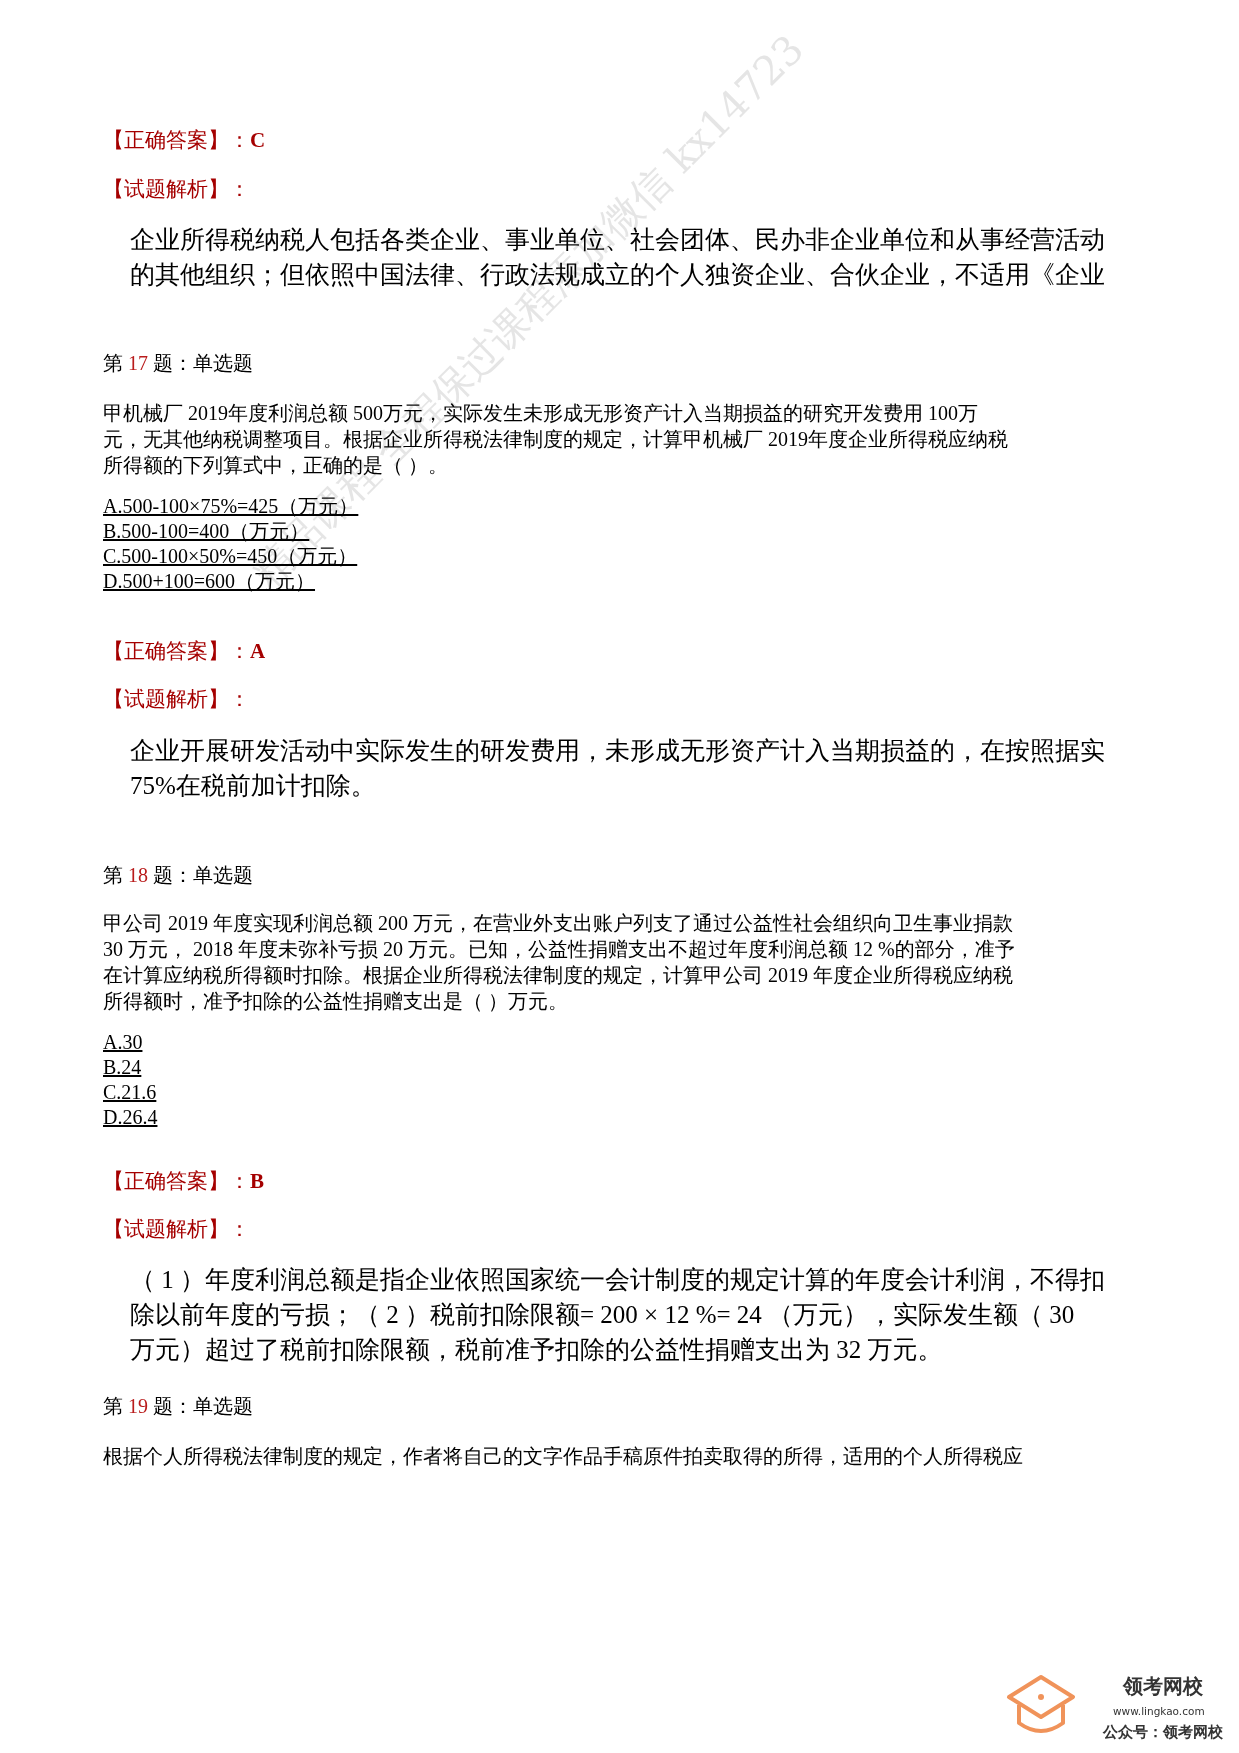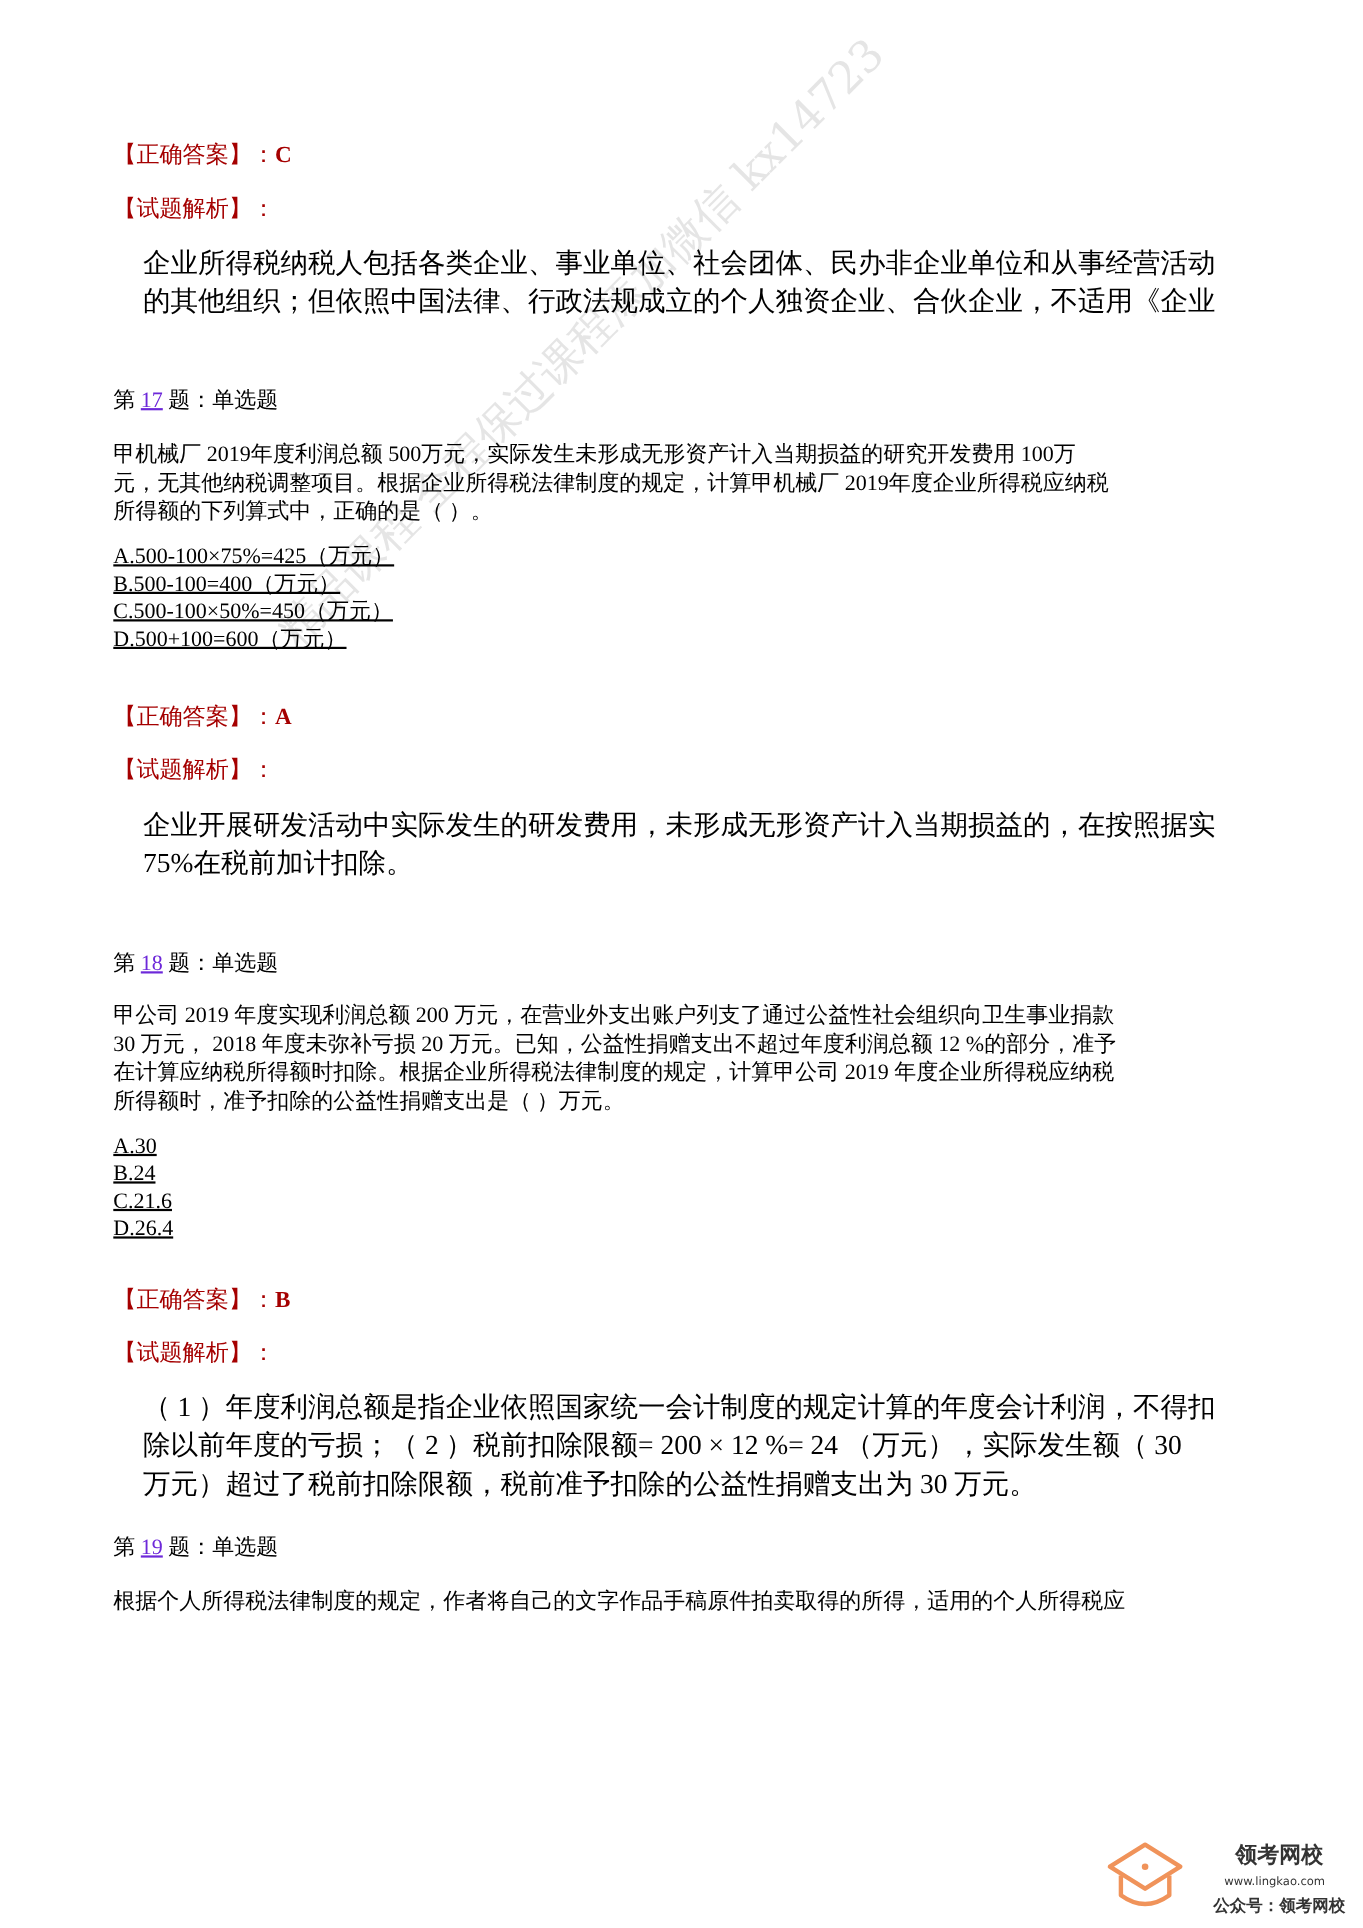--- a/index.html
+++ b/index.html
@@ -28,21 +28,21 @@
       line-height: 35px;
       color: #000;
       width: 1000px;
     }
     .explain-body p { margin: 0; }
     .q-header {
       font-size: 20px;
       color: #000;
       white-space: nowrap;
     }
-    .q-header .num { color: #6d28d9; text-decoration: underline; }
+    .q-header .num { color: #b91c1c; }
     .q-stem {
       font-size: 20px;
       line-height: 26px;
       color: #000;
       width: 1000px;
     }
     .q-stem p { margin: 0; }
     .options {
       font-size: 20px;
       line-height: 25px;
@@ -159,21 +159,21 @@
   <div>C.21.6</div>
   <div>D.26.4</div>
 </div>
 <div class="abs answer-label" style="left:103px; top:1167px;">
   <span>【正确答案】：</span><span class="val">B</span>
 </div>
 <div class="abs answer-label" style="left:103px; top:1215px;">【试题解析】：</div>
 <div class="abs explain-body" style="left:130px; top:1262px; width:1010px;">
   <p>（ 1 ）年度利润总额是指企业依照国家统一会计制度的规定计算的年度会计利润，不得扣</p>
   <p>除以前年度的亏损；（ 2 ）税前扣除限额= 200 × 12 %= 24 （万元），实际发生额（  30</p>
-  <p>万元）超过了税前扣除限额，税前准予扣除的公益性捐赠支出为  30 万元。</p>
+  <p>万元）超过了税前扣除限额，税前准予扣除的公益性捐赠支出为  32 万元。</p>
 </div>
 
 <div class="abs q-header" style="left:103px; top:1393px;">
   <span>第 </span><span class="num">19</span><span> 题：单选题</span>
 </div>
 <div class="abs q-stem" style="left:103px; top:1443px;">
   <p>根据个人所得税法律制度的规定，作者将自己的文字作品手稿原件拍卖取得的所得，适用的个人所得税应</p>
 </div>
 
 <div class="logo">

